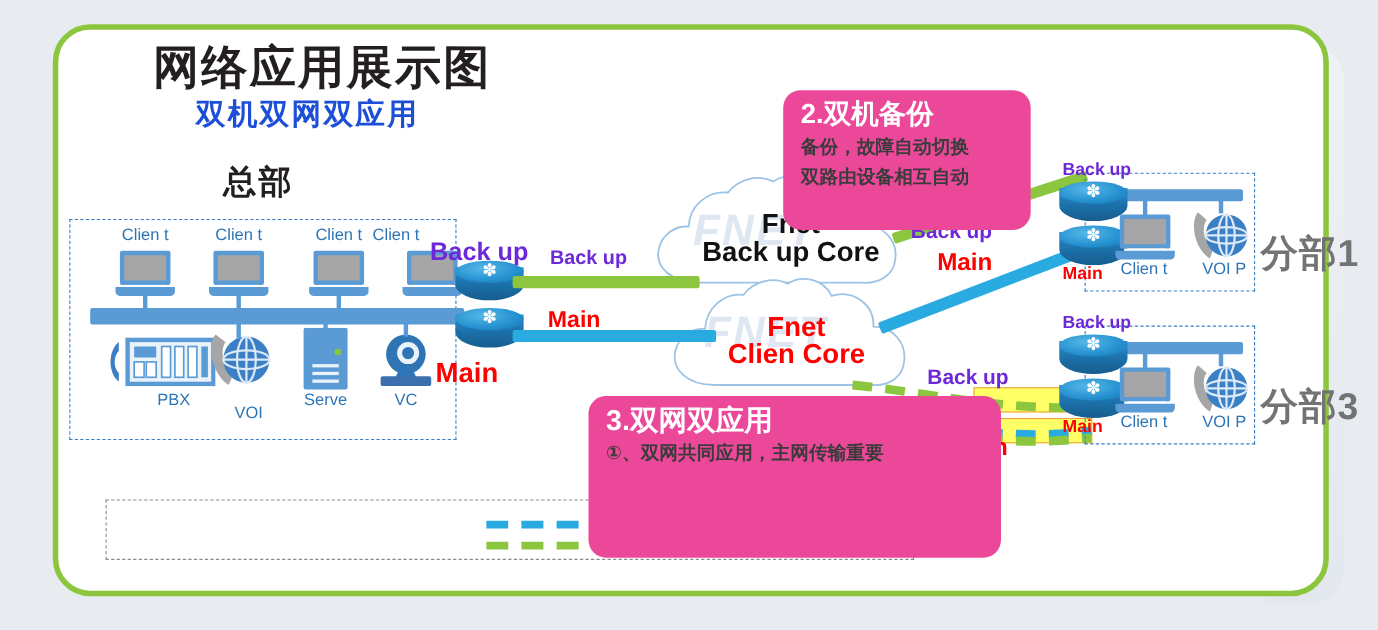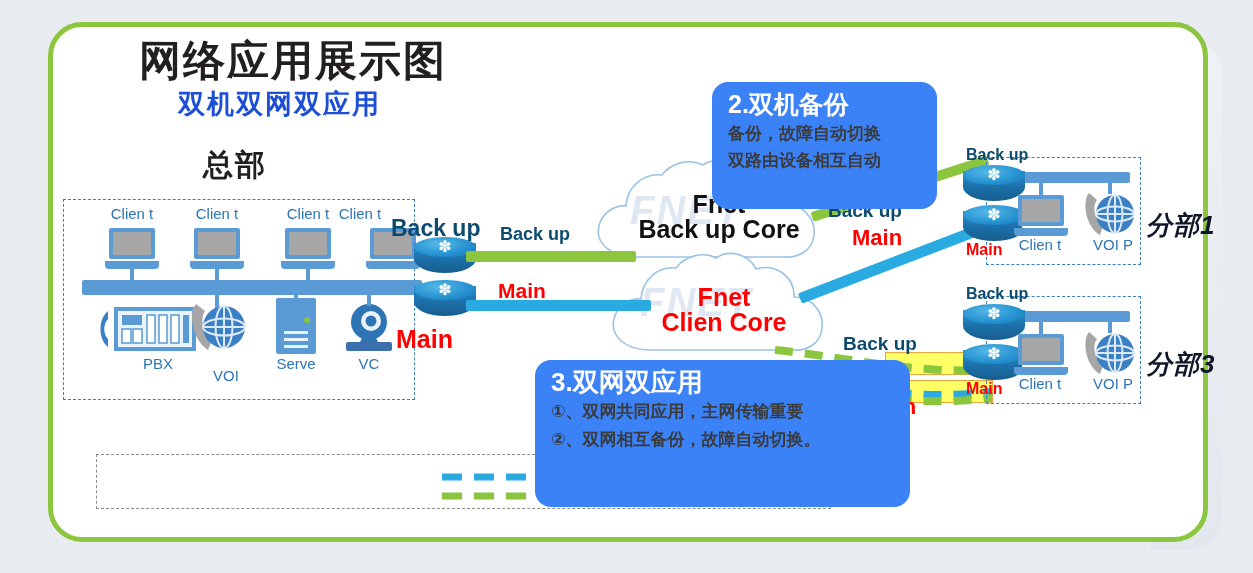--- a/index.html
+++ b/index.html
@@ -36,22 +36,22 @@
     position:absolute;left:178px;top:86px;
     font-size:27px;font-weight:bold;color:#1d4ed8;
     letter-spacing:2px;white-space:nowrap;
   }
   .hq-title{
     position:absolute;left:203px;top:145px;
     font-size:30px;font-weight:bold;color:#231f20;
     letter-spacing:2px;white-space:nowrap;
   }
   .branch-label{
-    position:absolute;font-size:26px;font-weight:bold;color:#0f172a;
-    letter-spacing:1px;white-space:nowrap;font-style:italic;
+    position:absolute;font-size:34px;font-weight:bold;color:#737373;
+    letter-spacing:1px;white-space:nowrap;
   }
   #branch1-label{left:1146px;top:208px;}
   #branch3-label{left:1146px;top:347px;}
 
   
   .dash-box{position:absolute;border:1.6px dashed #3b7fc4;box-sizing:border-box;}
   #hq-box{left:63px;top:199px;width:352px;height:201px;}
   #branch1-box{left:986px;top:157px;width:155px;height:108px;}
   #branch3-box{left:986px;top:296px;width:155px;height:108px;}
   .dash-box-gray{
@@ -113,32 +113,32 @@
   #cloud-backup-text{left:601px;top:192px;width:236px;font-size:25px;color:#111;}
   #cloud-main-text{left:616px;top:285px;width:216px;font-size:25px;color:#FF0000;}
 
   
   .link{position:absolute;border-radius:2px;}
   .link-green{background:#8CC63E;}
   .link-cyan{background:#29ABE2;}
   .link-label{
     position:absolute;font-weight:bold;white-space:nowrap;
   }
-  .lbl-black{color:#0c4a6e;}
+  .lbl-black{color:#6d28d9;}
   .lbl-red{color:#FF0000;}
 
   
   .highlight{
     position:absolute;background:#FFFF66;border:1.5px solid #E8A33D;
     box-sizing:border-box;
   }
 
   
   .callout{
-    position:absolute;background:#3b82f6;border-radius:16px;
+    position:absolute;background:#ec4899;border-radius:16px;
     color:#ffffff;box-sizing:border-box;padding:6px 14px 8px 16px;
   }
   .callout .c-title{
     font-size:26px;font-weight:bold;color:#ffffff;line-height:32px;white-space:nowrap;
   }
   .callout .c-body{
     font-size:17px;font-weight:bold;color:#3b3b3b;line-height:25px;
   }
   #callout1{left:116px;top:386px;width:339px;height:118px;}
   #callout2{left:712px;top:82px;width:225px;height:127px;}
@@ -400,16 +400,15 @@
 
   <div class="callout" id="callout2">
     <div class="c-title">2.双机备份</div>
     <div class="c-body">备份，故障自动切换</div>
     <div class="c-body">双路由设备相互自动</div>
   </div>
 
   <div class="callout" id="callout3">
     <div class="c-title">3.双网双应用</div>
     <div class="c-body">①、双网共同应用，主网传输重要</div>
-    <div class="c-body">②、双网相互备份，故障自动切换。</div>
   </div>
 
 </div>
 
 </body></html>

